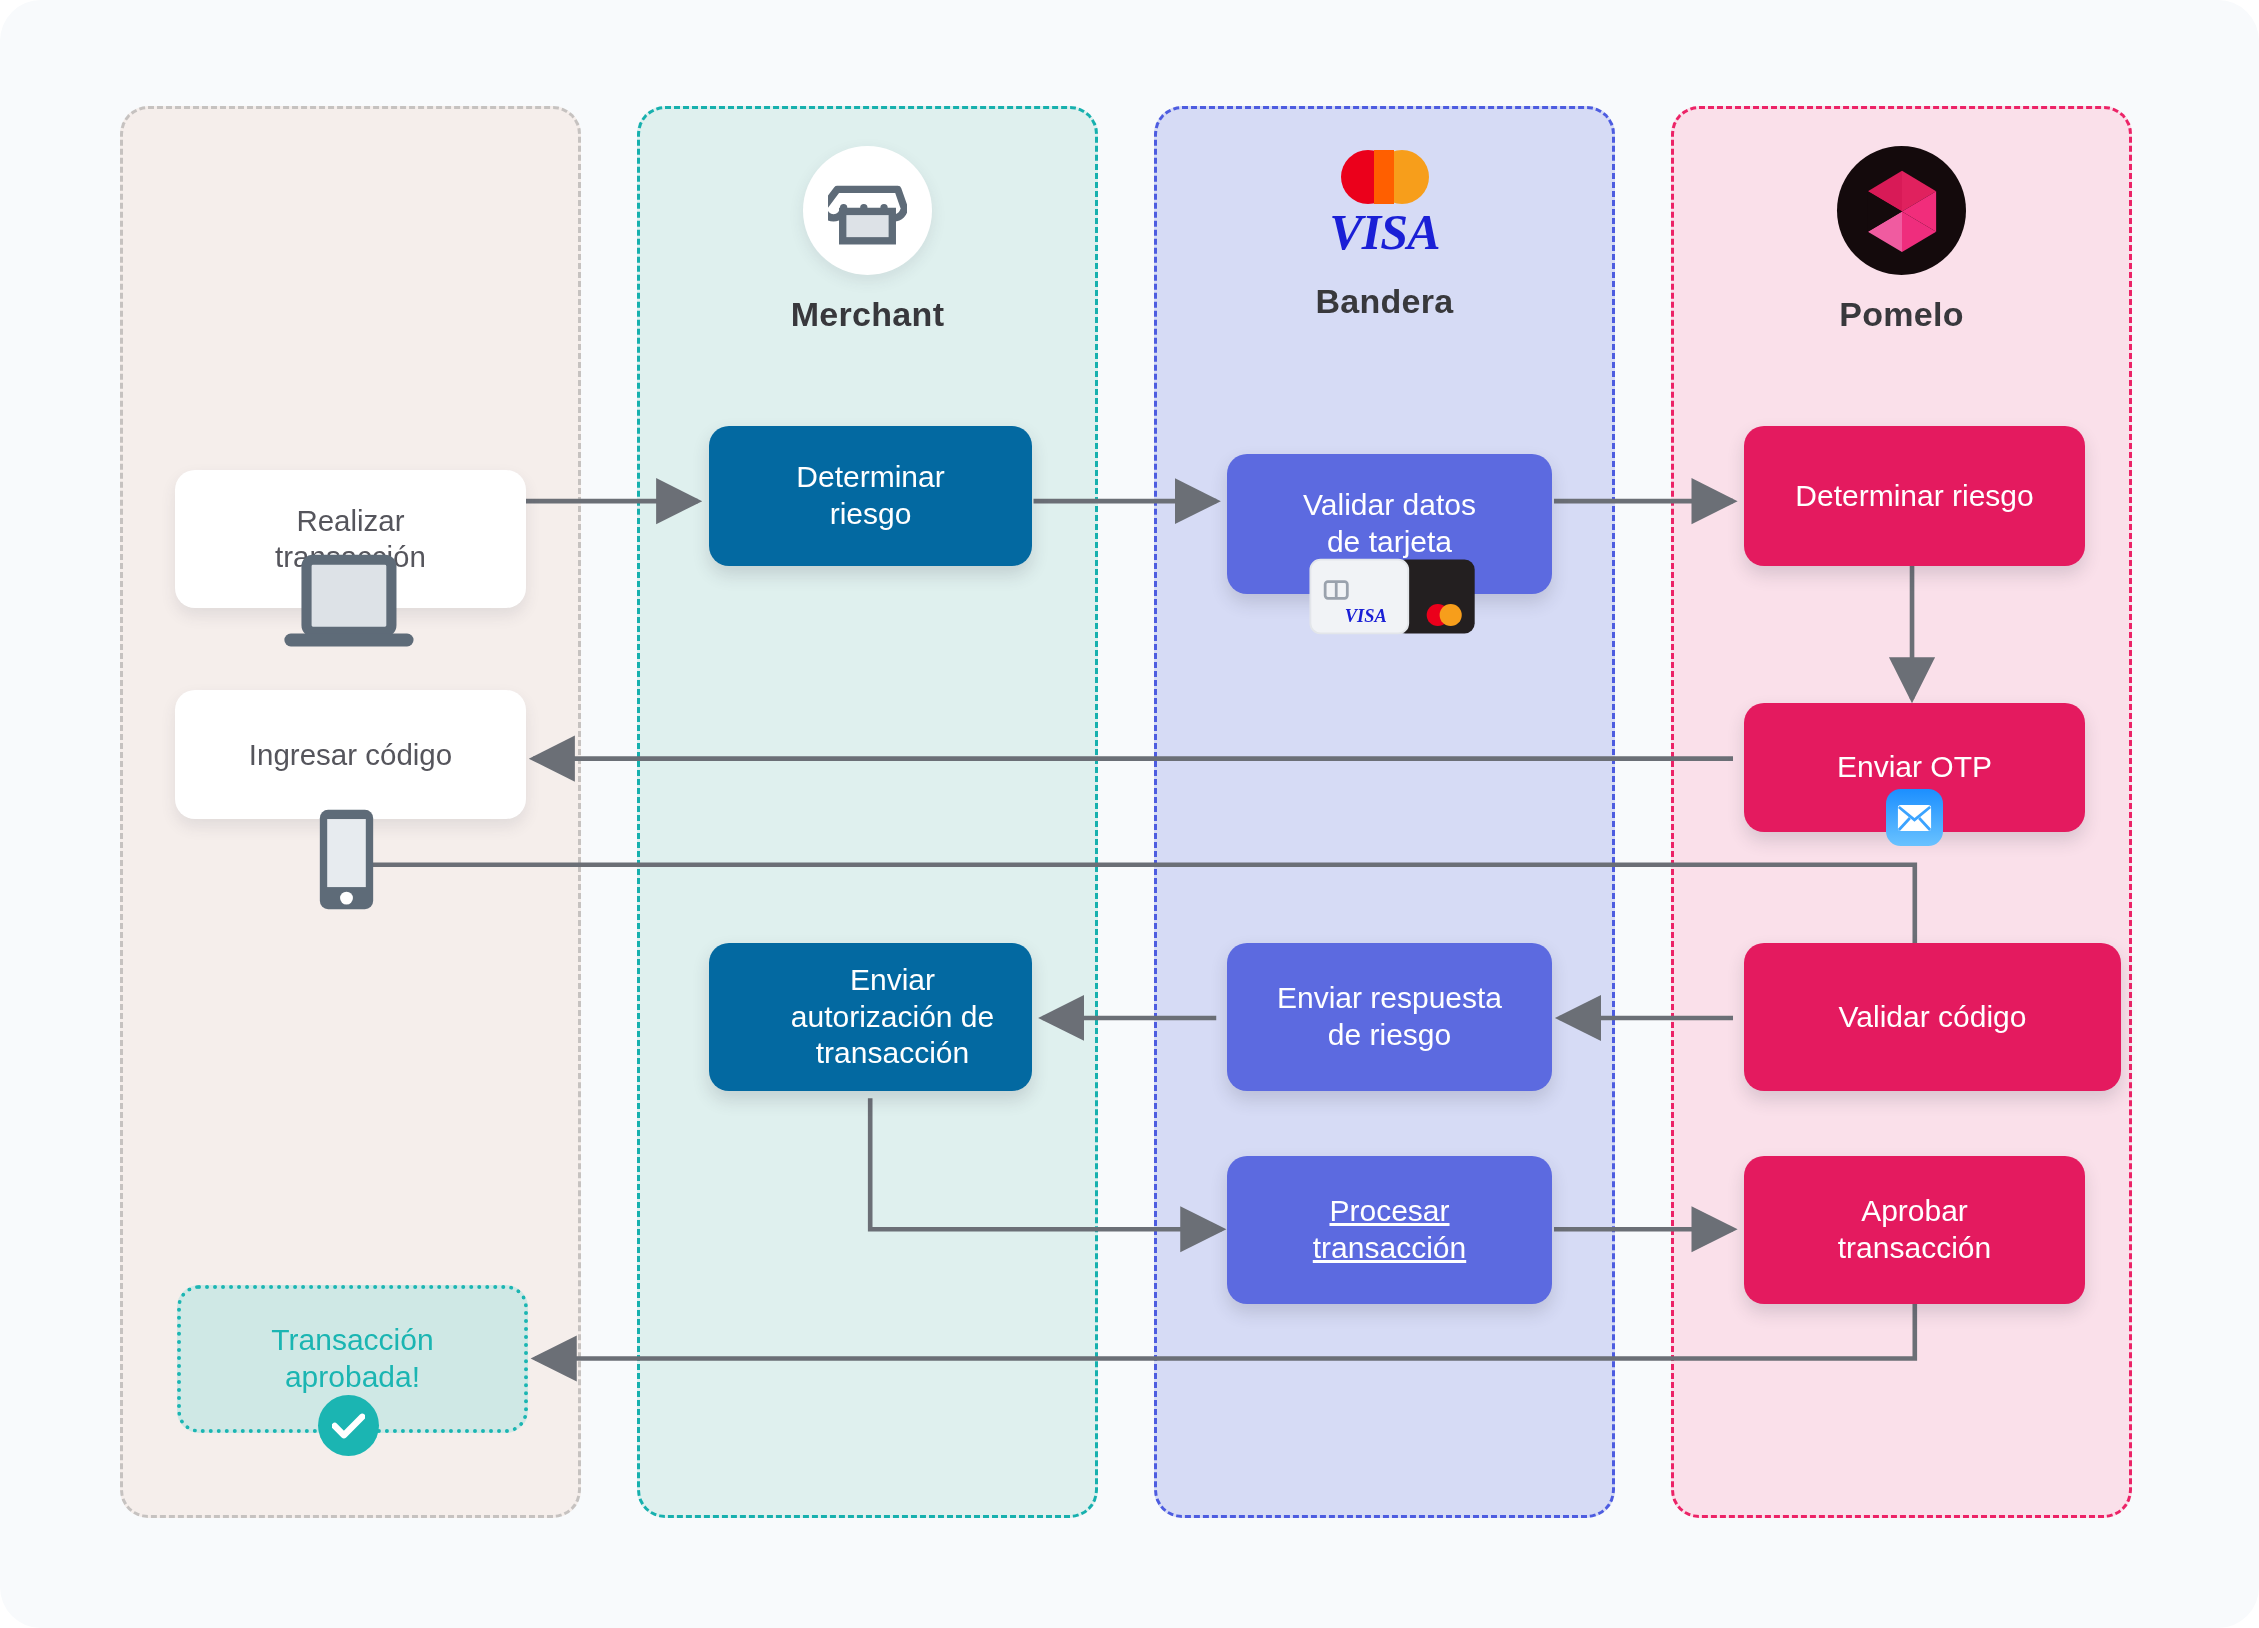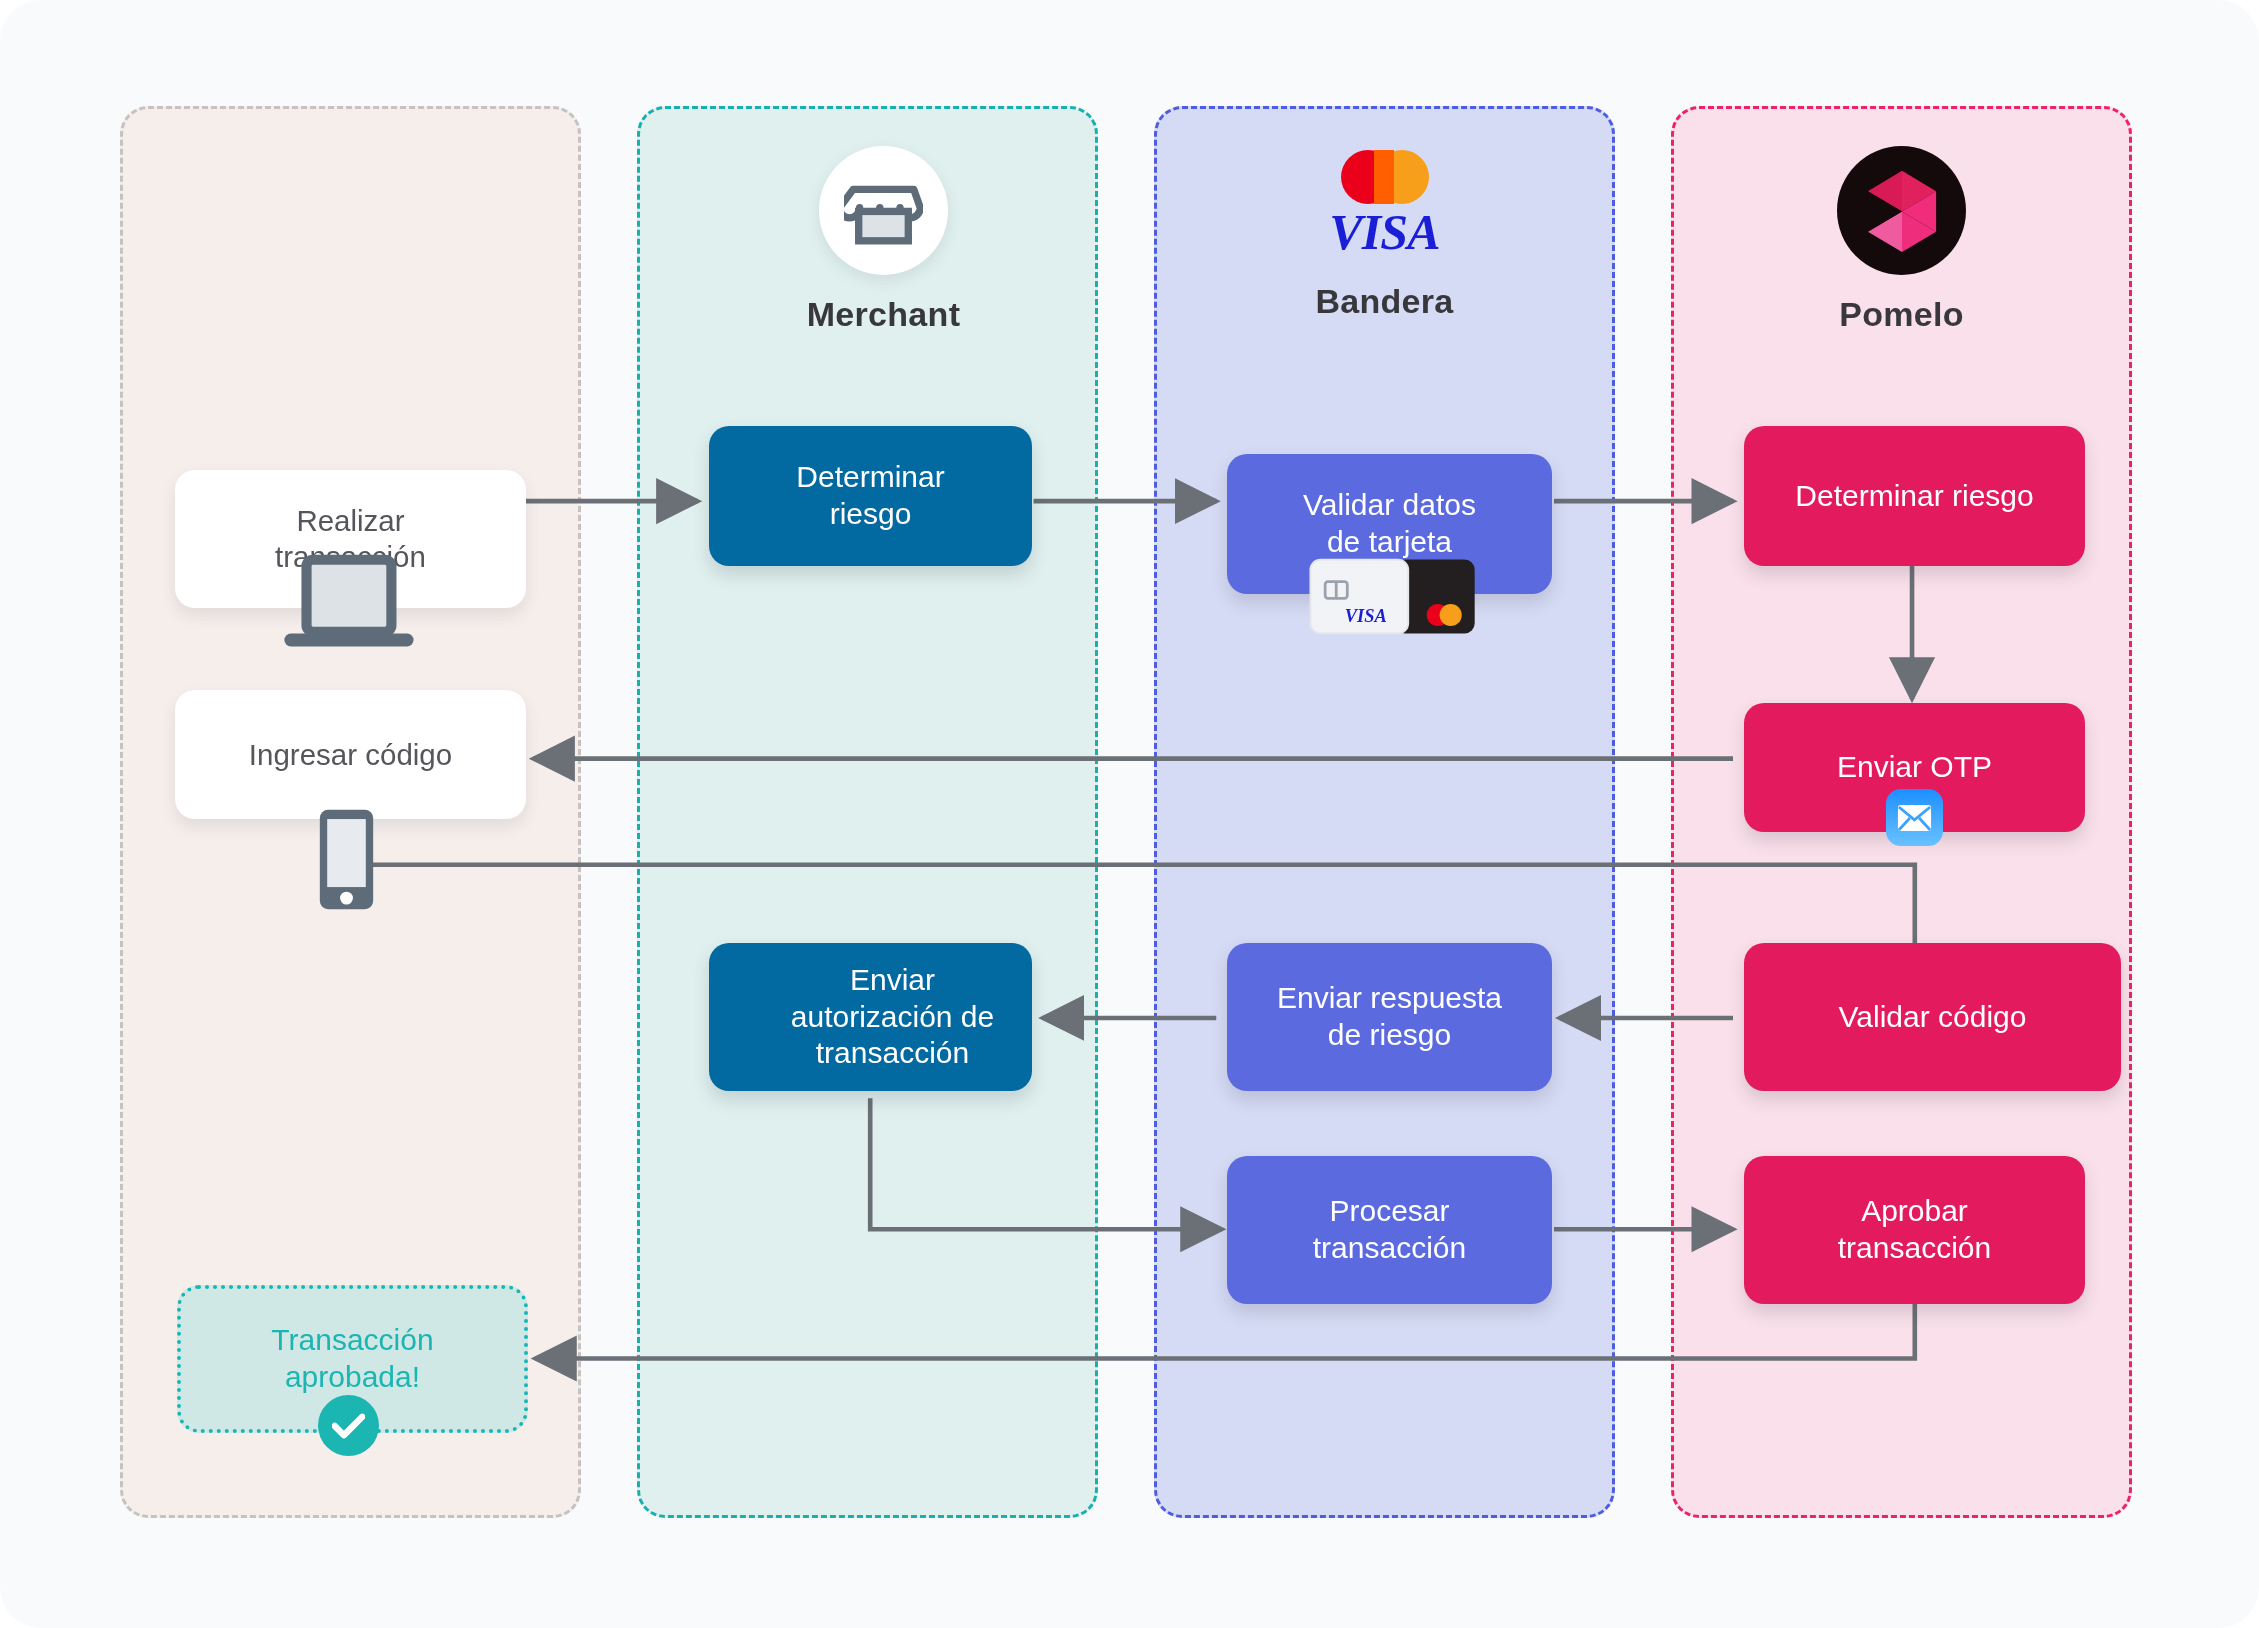--- a/index.html
+++ b/index.html
@@ -93,21 +93,21 @@
 <body>
 
 <div id="canvas">
 
   <div class="lane lane-usuario"></div>
   <div class="lane lane-merchant"></div>
   <div class="lane lane-bandera"></div>
   <div class="lane lane-pomelo"></div>
 
 
-  <div class="lane-head" style="left:637px;top:146px;margin-left:16px;">
+  <div class="lane-head" style="left:637px;top:146px;">
     <div class="avatar">
       <svg width="79" height="79" viewBox="0 0 86 86" aria-hidden="true">
         <path d="M10 20 h66 l7 20 a11 11 0 0 1 -22 0 a11 11 0 0 1 -22 0 a11 11 0 0 1 -22 0 a11 11 0 0 1 -22 0 z" fill="#ffffff" stroke="#5e6b78" stroke-width="8" stroke-linejoin="round"></path>
         <rect x="16" y="44" width="54" height="32" fill="#dde2e7" stroke="#5e6b78" stroke-width="8"></rect>
       </svg>
     </div>
     <div class="title">Merchant</div>
   </div>
 
   <div class="lane-head" style="left:1154px;top:138px;">
@@ -241,21 +241,21 @@
   <div class="node blue" style="left:1227px;top:943px;width:325px;height:148px;">
     <span style="white-space:pre-line;">Enviar respuesta
 de riesgo</span>
   </div>
 
   <div class="node pink" style="left:1744px;top:943px;width:377px;height:148px;text-align:center;">
     <span style="white-space:pre-line;">Validar código</span>
   </div>
 
   <div class="node blue" style="left:1227px;top:1156px;width:325px;height:148px;">
-    <span style="white-space:pre-line;">Procesar
+    <span style="white-space:pre-line;text-decoration:underline;">Procesar
 transacción</span>
   </div>
 
   <div class="node pink" style="left:1744px;top:1156px;width:341px;height:148px;">
     <span style="white-space:pre-line;">Aprobar
 transacción</span>
   </div>
 
   <div class="node dashedteal" style="left:177px;top:1285px;width:351px;height:148px;">
     <span style="white-space:pre-line;">Transacción

